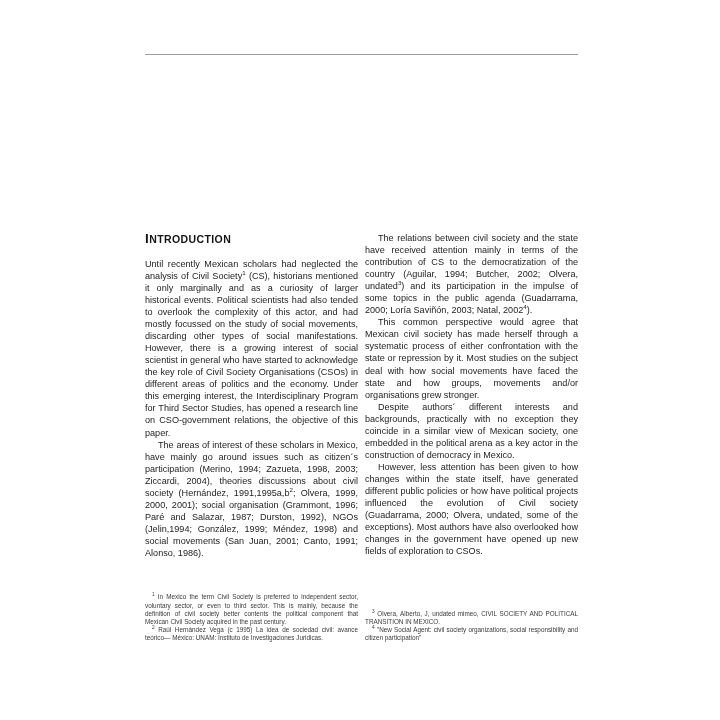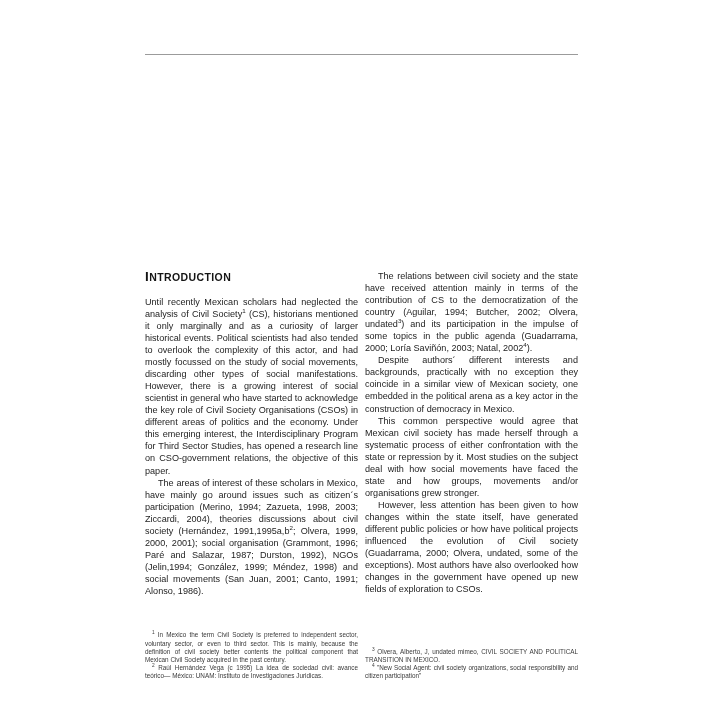--- a/index.html
+++ b/index.html
@@ -36,21 +36,20 @@
   }
 
   .columns {
     position: absolute;
     left: 145px;
     top: 232px;
     width: 433px;
     height: 410px;
     display: flex;
     justify-content: space-between;
-    margin-top: 38px;
   }
 
   .col {
     width: 213px;
     display: flex;
     flex-direction: column;
     height: 100%;
   }
 
   .col-body {
@@ -133,22 +132,22 @@
       <div class="footnotes">
         <p class="footnote"><sup>1</sup> In Mexico the term Civil Society is preferred to independent sector, voluntary sector, or even to third sector. This is mainly, because the definition of civil society better contents the political component that Mexican Civil Society acquired in the past century.</p>
         <p class="footnote"><sup>2</sup> Raúl Hernández Vega (c 1995) La idea de sociedad civil: avance teórico— México: UNAM: Instituto de Investigaciones Juridicas.</p>
       </div>
     </div>
 
     <div class="col">
       <div class="col-body">
 
         <p class="body-par">The relations between civil society and the state have received attention mainly in terms of the contribution of CS to the democratization of the country (Aguilar, 1994; Butcher, 2002; Olvera, undated<sup>3</sup>) and its participation in the impulse of some topics in the public agenda (Guadarrama, 2000; Loría Saviñón, 2003; Natal, 2002<sup>4</sup>).</p>
+        <p class="body-par">This common perspective would agree that Mexican civil society has made herself through a systematic process of either confrontation with the state or repression by it. Most studies on the subject deal with how social movements have faced the state and how groups, movements and/or organisations grew stronger.</p>
         <p class="body-par">Despite authors´ different interests and backgrounds, practically with no exception they coincide in a similar view of Mexican society, one embedded in the political arena as a key actor in the construction of democracy in Mexico.</p>
-        <p class="body-par">This common perspective would agree that Mexican civil society has made herself through a systematic process of either confrontation with the state or repression by it. Most studies on the subject deal with how social movements have faced the state and how groups, movements and/or organisations grew stronger.</p>
         <p class="body-par">However, less attention has been given to how changes within the state itself, have generated different public policies or how have political projects influenced the evolution of Civil society (Guadarrama, 2000; Olvera, undated, some of the exceptions). Most authors have also overlooked how changes in the government have opened up new fields of exploration to CSOs.</p>
 
       </div>
 
       <div class="footnotes">
         <p class="footnote"><sup>3</sup> Olvera, Alberto, J, undated mimeo, CIVIL SOCIETY AND POLITICAL TRANSITION IN MEXICO.</p>
         <p class="footnote"><sup>4</sup> "New Social Agent: civil society organizations, social responsibility and citizen participation"</p>
       </div>
     </div>
 

